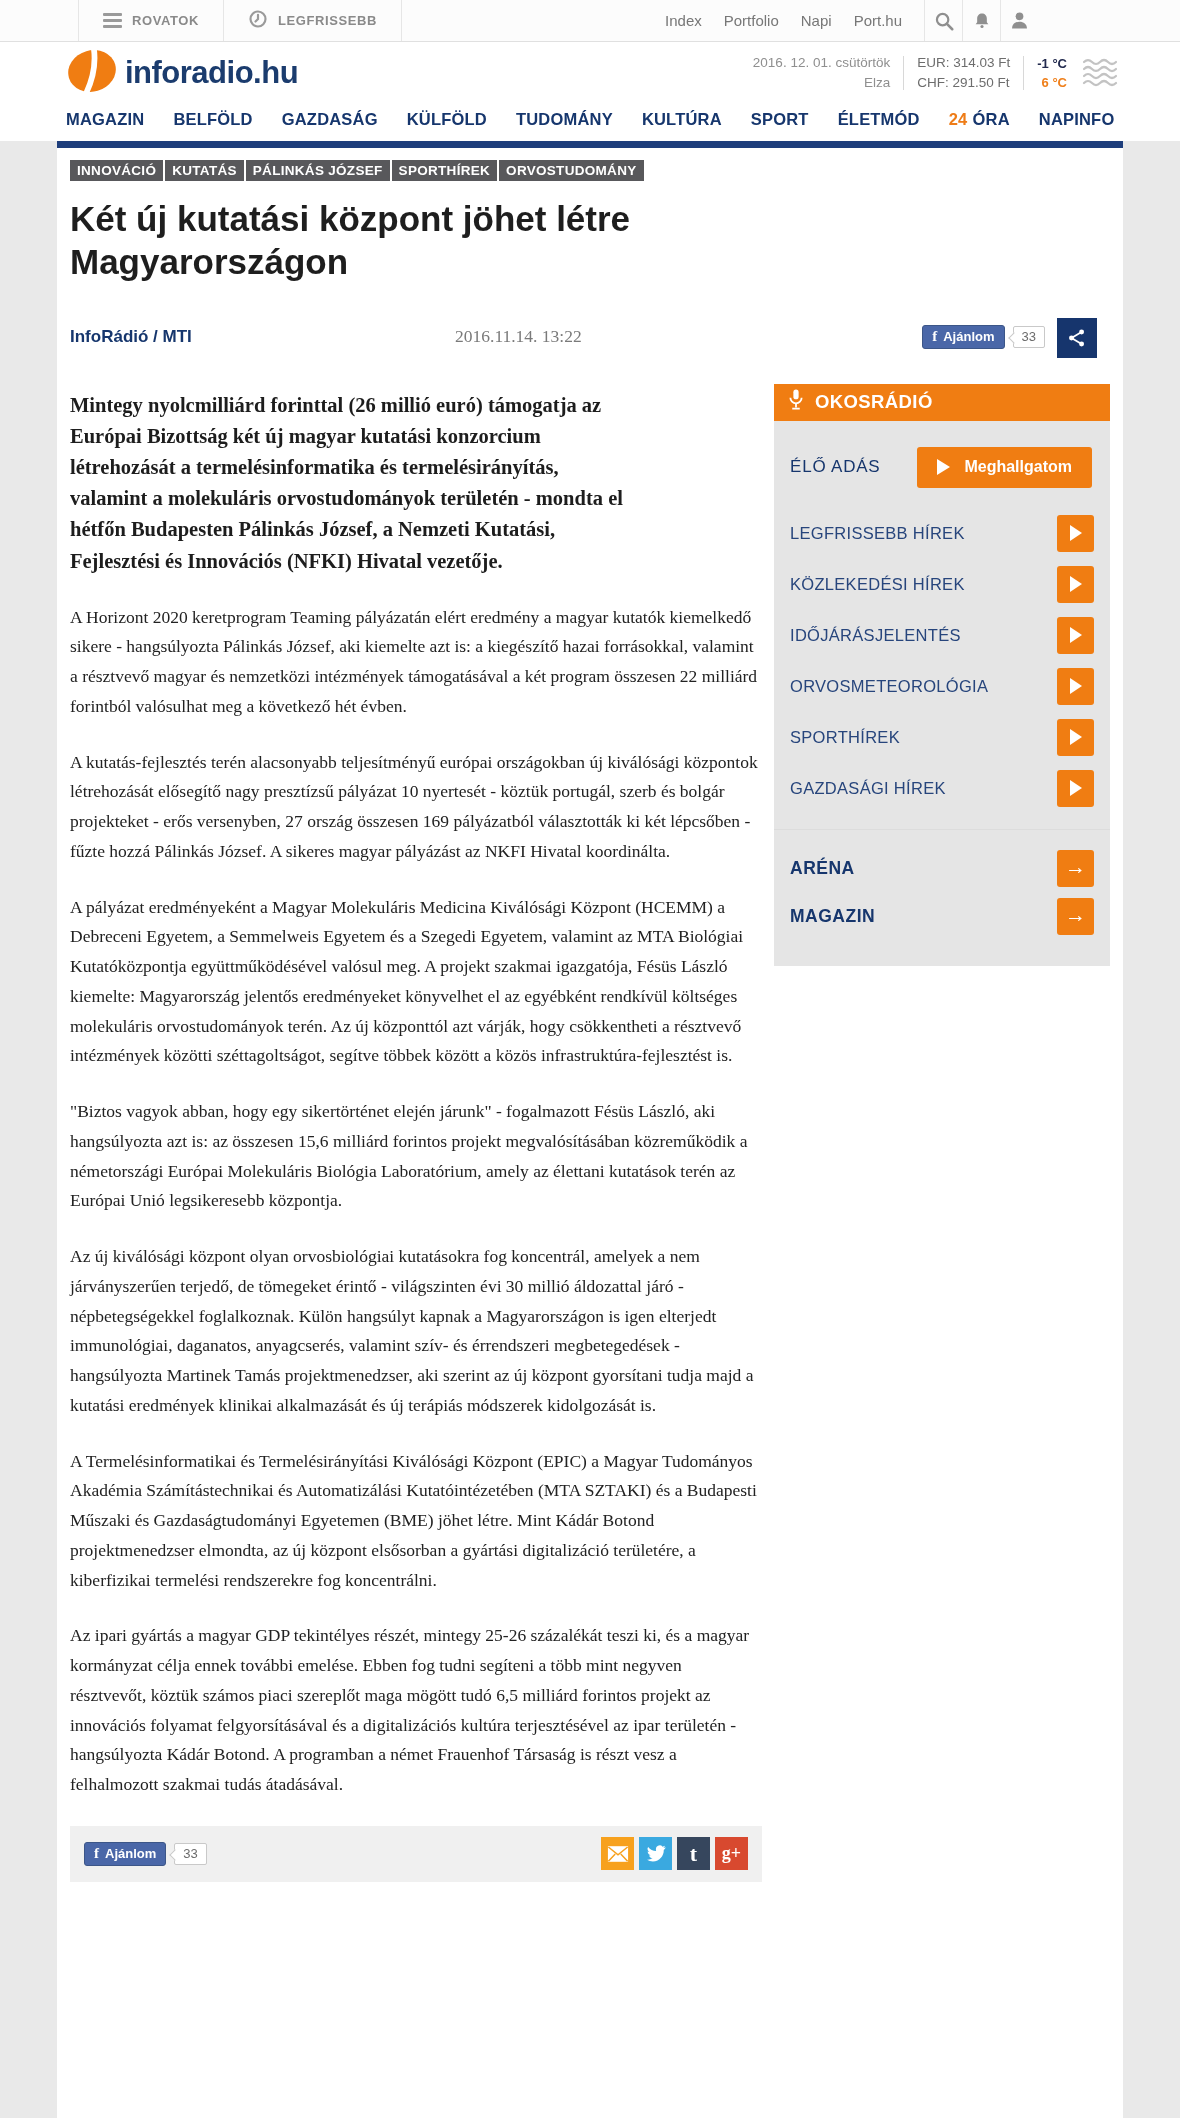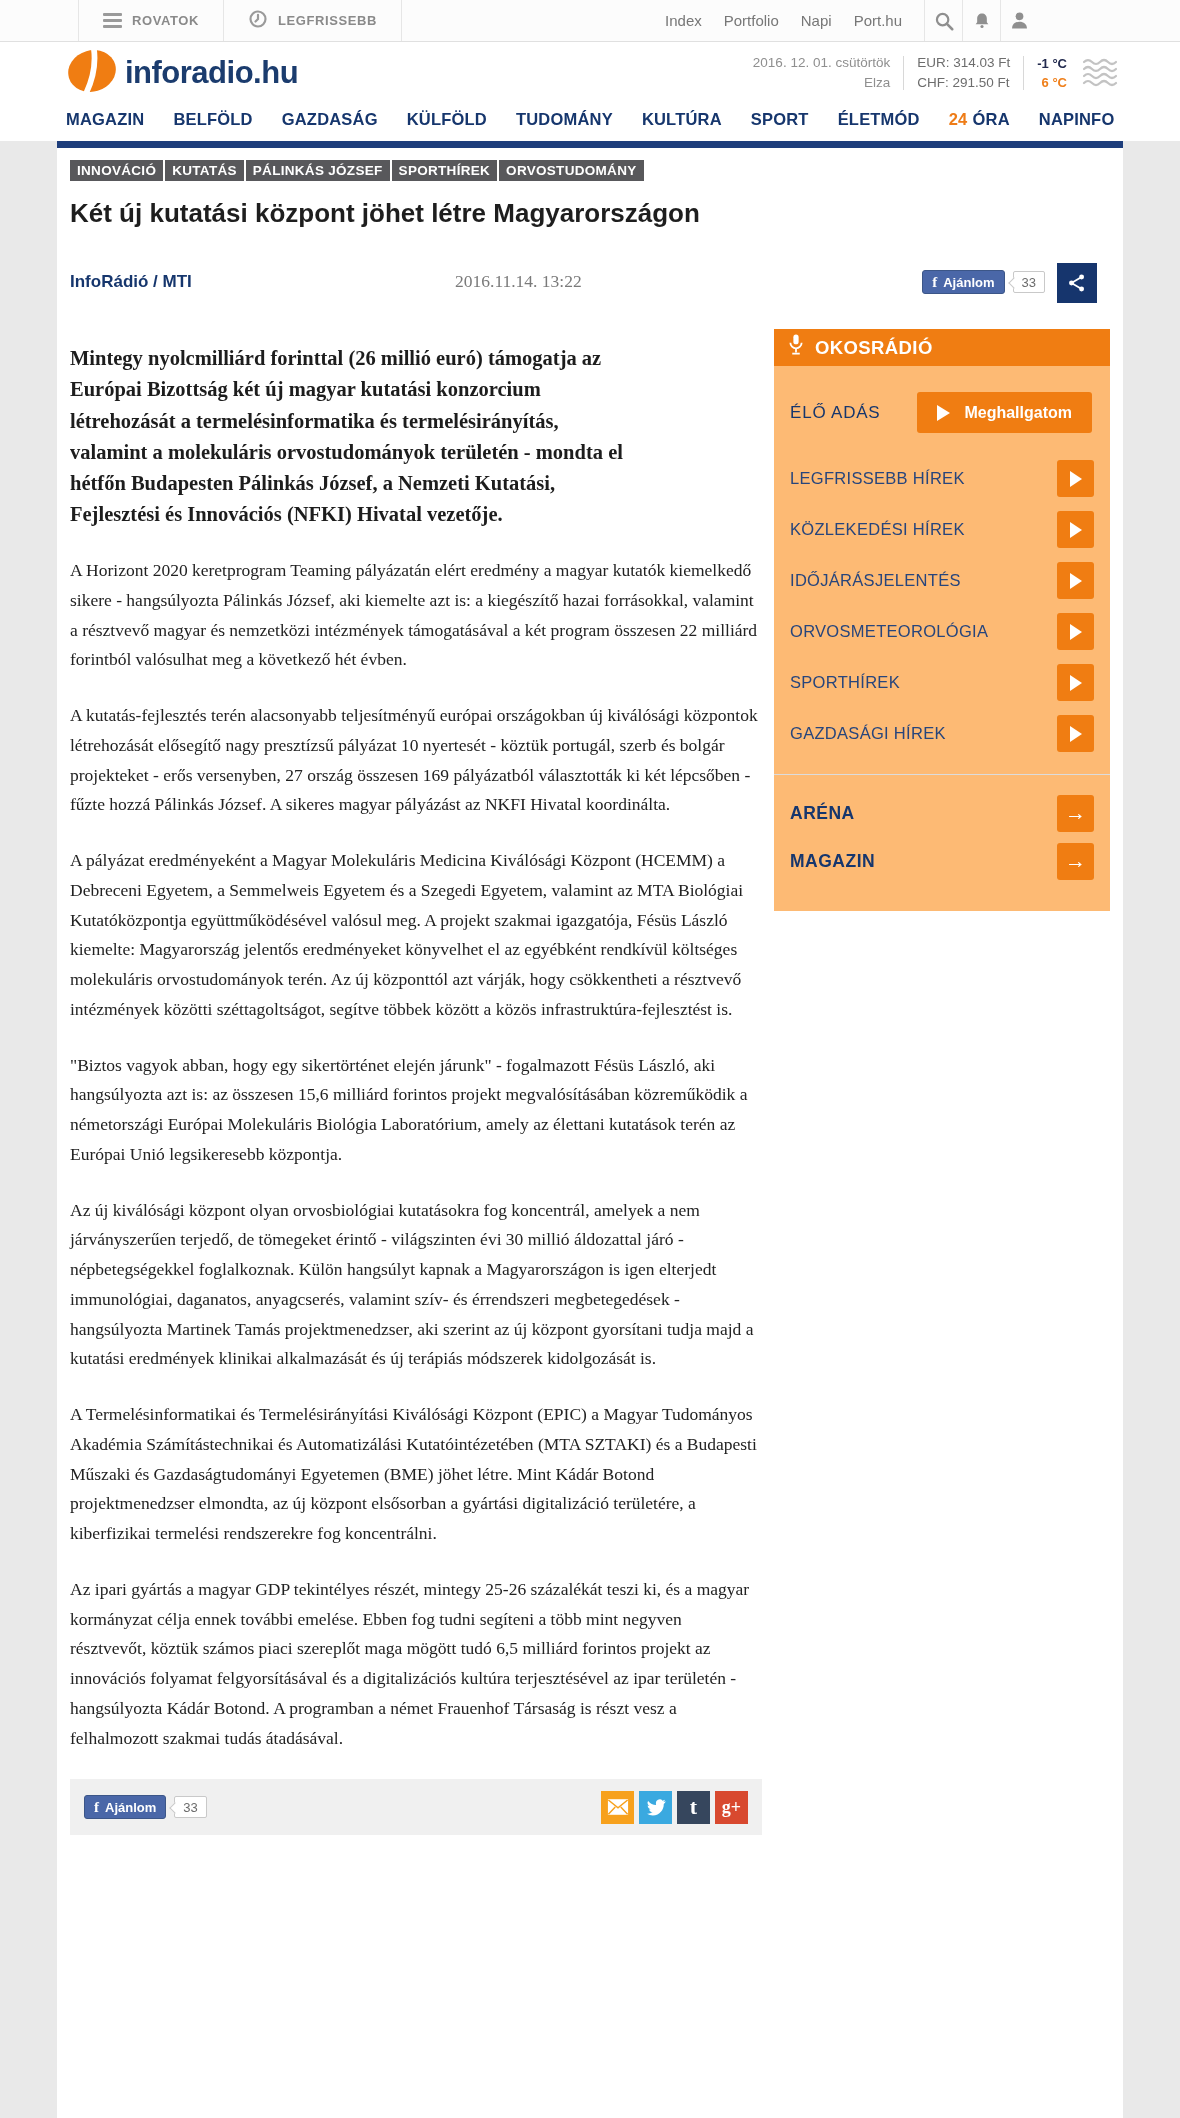--- a/index.html
+++ b/index.html
@@ -44,21 +44,21 @@
   .nav .num { color:#ee7c17; margin-right:5px; }
 
   
   .card { width:1066px; margin:0 auto; background:#fff; border-top:7px solid #1e3e7c;
           padding:12px 13px 70px; min-height:1977px; }
 
   .tags { display:flex; gap:2px; }
   .tag { background:#58585b; color:#fff; font-size:13.5px; font-weight:700;
          padding:3px 7px; letter-spacing:.3px; white-space:nowrap; }
 
-  .title { font-size:26px; font-weight:700; color:#1e1e1e; margin:16px 0 0;
+  .title { font-size:35px; font-weight:700; color:#1e1e1e; margin:16px 0 0;
            line-height:1.24; max-width:720px; }
 
   .byline-row { position:relative; height:44px; margin-top:32px; }
   .byline { position:absolute; left:0; top:11px; color:#16366d; font-weight:700; font-size:17px; }
   .dt { position:absolute; left:385px; top:10px; font-family:"Liberation Serif", serif;
         color:#7a7a7a; font-size:17.5px; }
   .fb-group { position:absolute; right:65px; top:9px; display:flex; align-items:center; }
   .fb-btn { background:#4a67a8; border:1px solid #3c5688; border-radius:3px; height:24px;
             display:flex; align-items:center; gap:6px; padding:0 9px; color:#fff;
             font-weight:700; font-size:13px; cursor:pointer; }
@@ -69,39 +69,39 @@
   .fb-count::before { content:""; position:absolute; left:-4px; top:7px; width:7px; height:7px;
               background:#fff; border-left:1px solid #c9c9c9; border-bottom:1px solid #c9c9c9;
               transform:rotate(45deg); }
   .share-sq { position:absolute; right:13px; top:2px; width:40px; height:40px; background:#16356d;
               display:flex; align-items:center; justify-content:center; cursor:pointer; }
 
   
   .content { display:flex; margin-top:22px; }
   .main-col { width:692px; }
   .lead { font-family:"Liberation Serif", serif; font-weight:700; font-size:20.5px;
-          line-height:1.52; color:#1d1d1d; max-width:565px; margin:16px 0 26px; }
+          line-height:1.52; color:#1d1d1d; max-width:565px; margin:8px 0 26px; }
   .para { font-family:"Liberation Serif", serif; font-size:17.5px; line-height:1.7;
           color:#222; max-width:692px; margin:0 0 26px; }
 
   .share-bar { background:#f0f0f0; height:56px; display:flex; align-items:center;
                padding:0 14px; margin-top:4px; }
   .share-icons { margin-left:auto; display:flex; gap:5px; }
   .si { width:33px; height:33px; display:flex; align-items:center; justify-content:center;
         color:#fff; font-weight:700; cursor:pointer; }
   .si-mail { background:#f7a11d; }
   .si-tw   { background:#3aa9e0; }
   .si-tb   { background:#36465d; font-family:"Liberation Serif", serif; font-size:22px; }
   .si-gp   { background:#d8492f; font-family:"Liberation Serif", serif; font-size:18px; }
 
   
   .sidebar { width:336px; margin-left:auto; margin-top:2px; }
   .sb-header { background:#f07d12; height:37px; display:flex; align-items:center; gap:10px;
                padding:0 13px; color:#fff; font-weight:700; font-size:18.5px; letter-spacing:.4px; }
-  .sb-box { background:#fdba74; padding:16px 16px 20px; }
+  .sb-box { background:#e5e5e5; padding:16px 16px 20px; }
   .live-row { display:flex; align-items:center; margin:10px 0 27px; }
   .live-label { color:#16366d; font-size:17px; letter-spacing:.8px; }
   .listen-btn { margin-left:auto; margin-right:2px; background:#f07d12; border:none; color:#fff;
                 font-weight:700; font-size:16px; height:41px; border-radius:3px; display:flex;
                 align-items:center; gap:14px; padding:0 20px; cursor:pointer;
                 font-family:"Liberation Sans", sans-serif; }
   .tri { width:0; height:0; border-left:12px solid #fff; border-top:8px solid transparent;
          border-bottom:8px solid transparent; }
   .tri.small { border-left-width:13px; }
   .ch-row { display:flex; align-items:center; margin-bottom:14px; }

